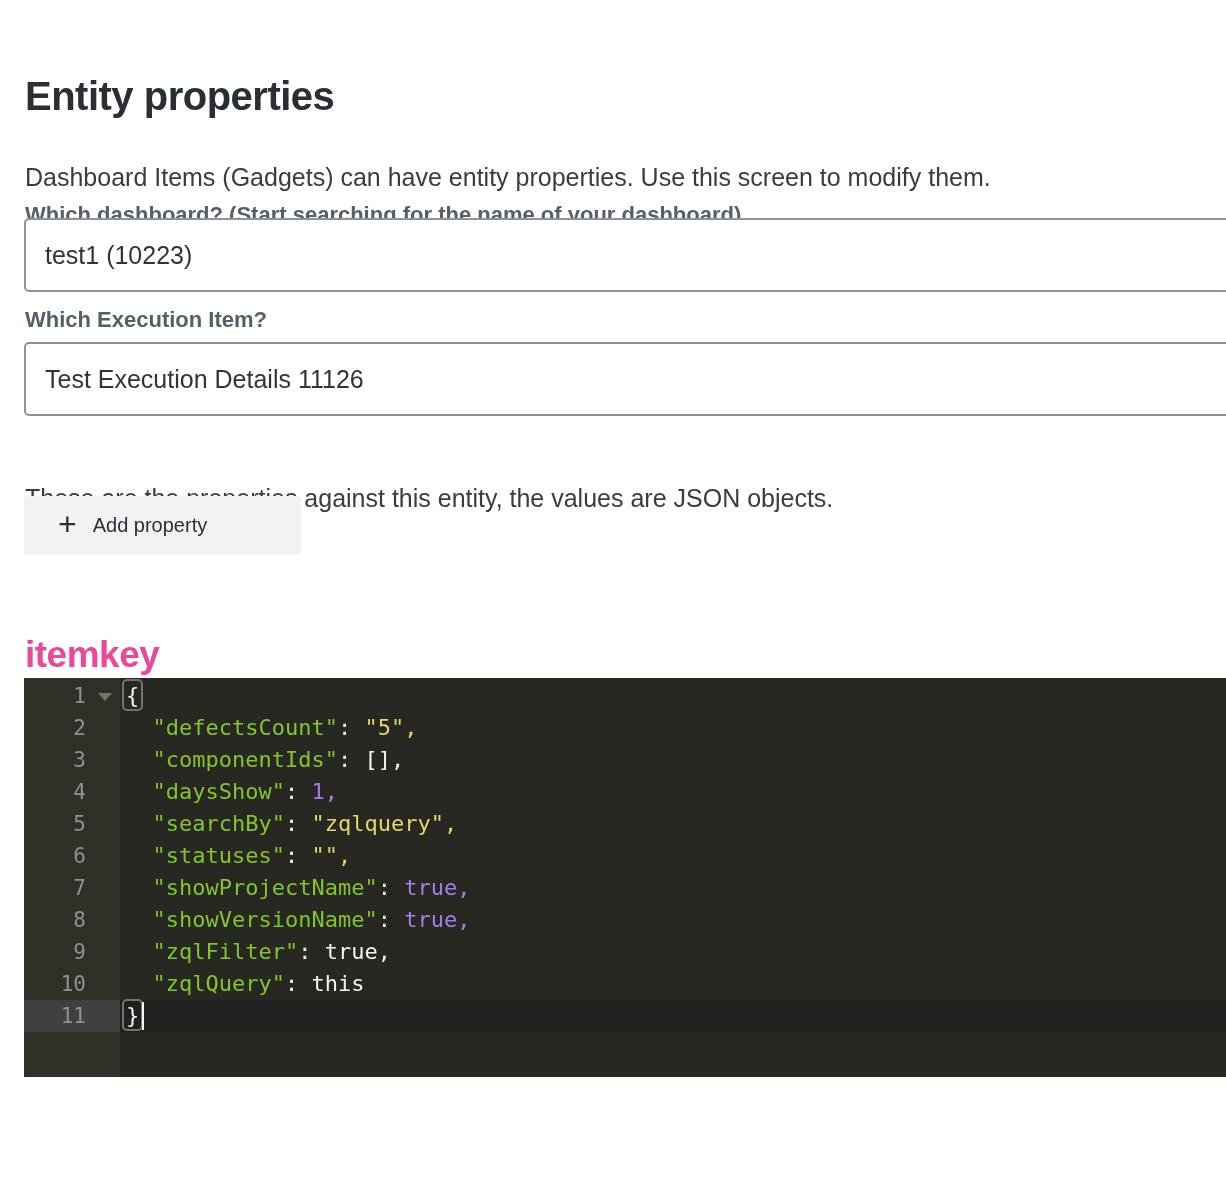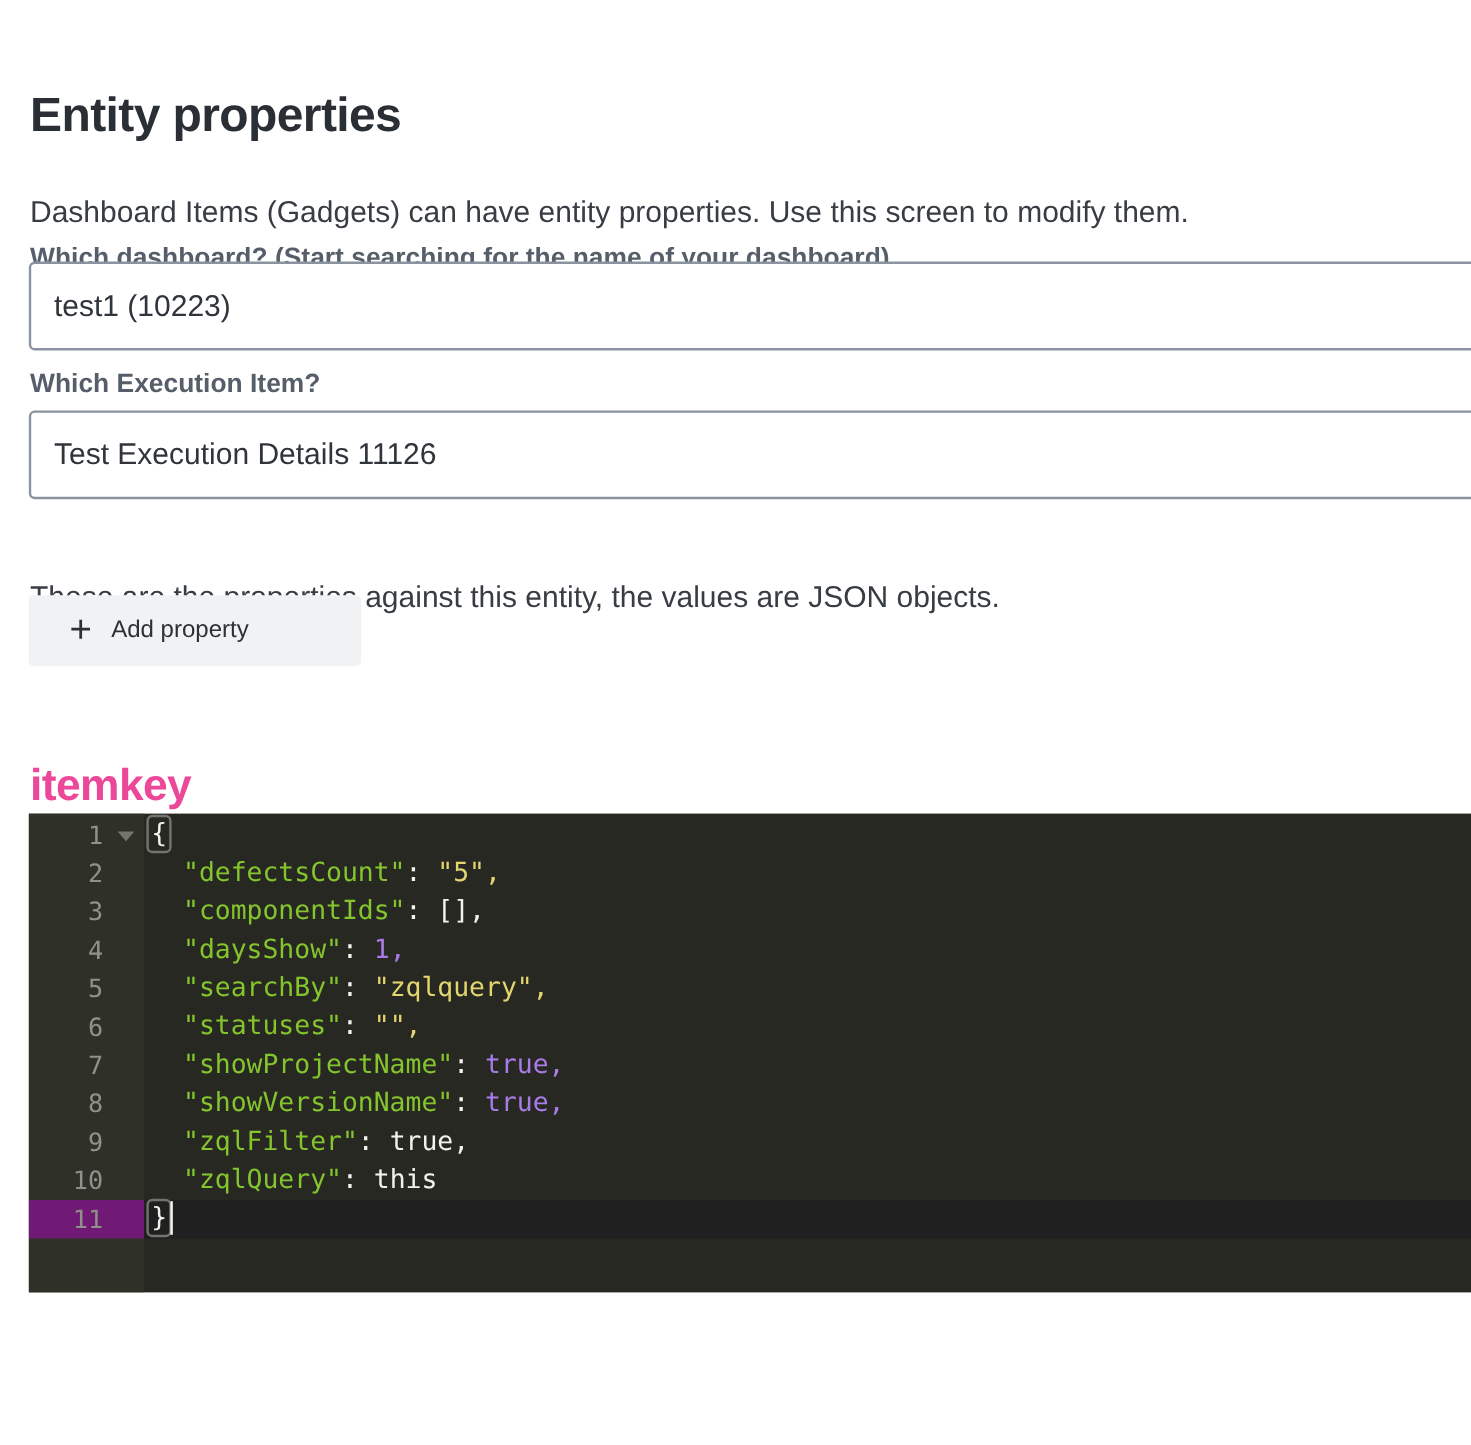--- a/index.html
+++ b/index.html
@@ -41,21 +41,21 @@
     font-family:"DejaVu Sans Mono", monospace;font-size:22px;line-height:32px;
   }
   .gutter{
     position:absolute;left:0;top:0;bottom:0;width:96px;background:#2f3129;
     padding-top:2px;box-sizing:border-box;
   }
   .gcell{
     height:32px;line-height:32px;text-align:right;padding-right:34px;color:#90918b;
     position:relative;font-size:21px;
   }
-  .gcell.gactive{background:#701a75;}
+  .gcell.gactive{background:#404040;}
   .fold{
     position:absolute;right:8px;top:13px;width:0;height:0;display:block;
     border-left:7px solid transparent;border-right:7px solid transparent;
     border-top:8px solid #75756d;
   }
   .code{
     position:absolute;left:96px;top:0;right:0;bottom:0;padding-top:2px;
   }
   .crow{
     height:32px;line-height:32px;white-space:pre;padding-left:6px;color:#f2f2ef;

